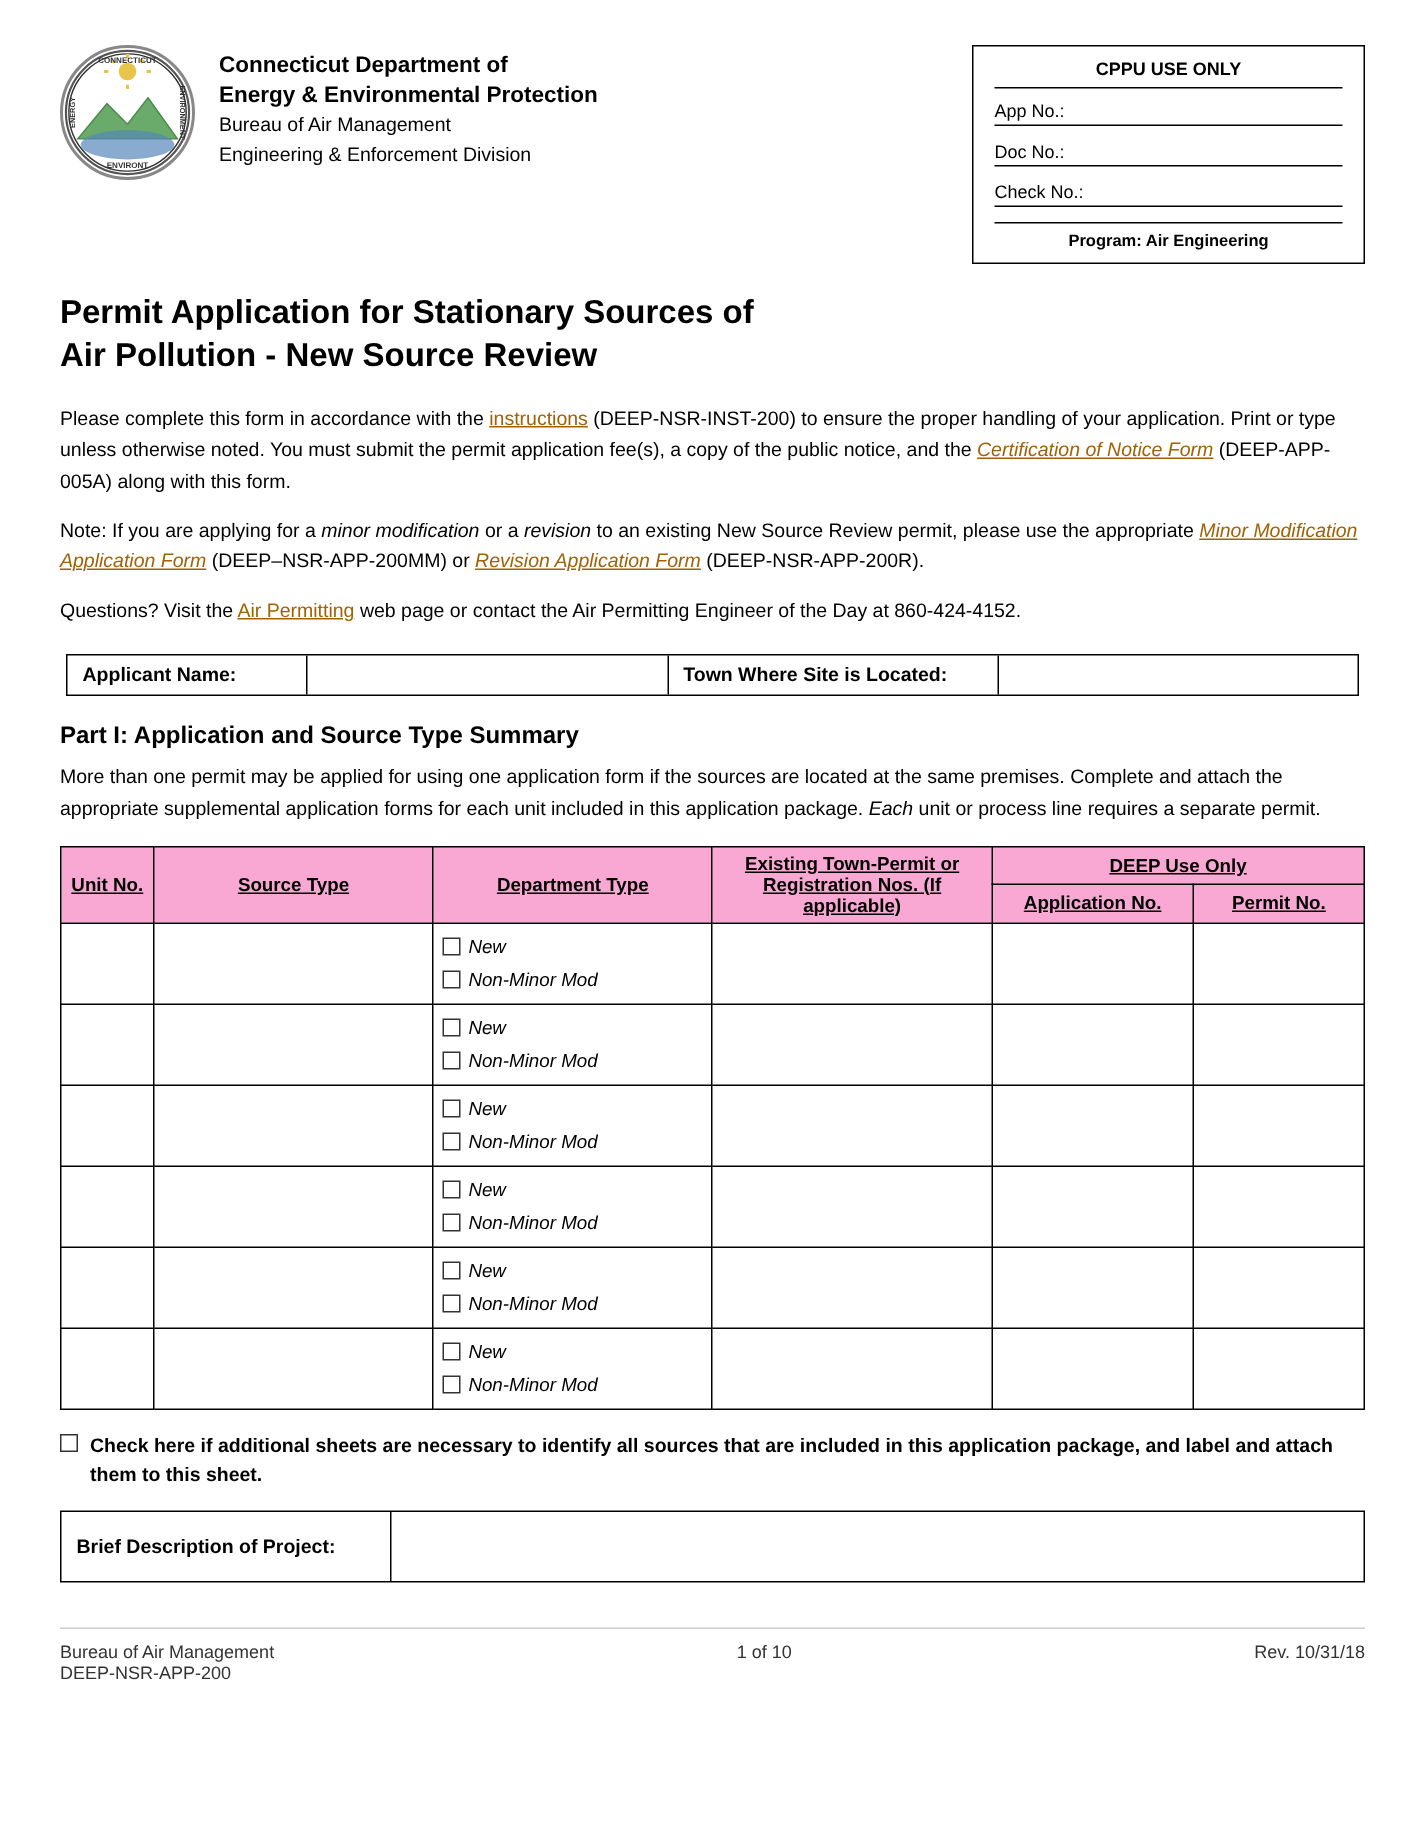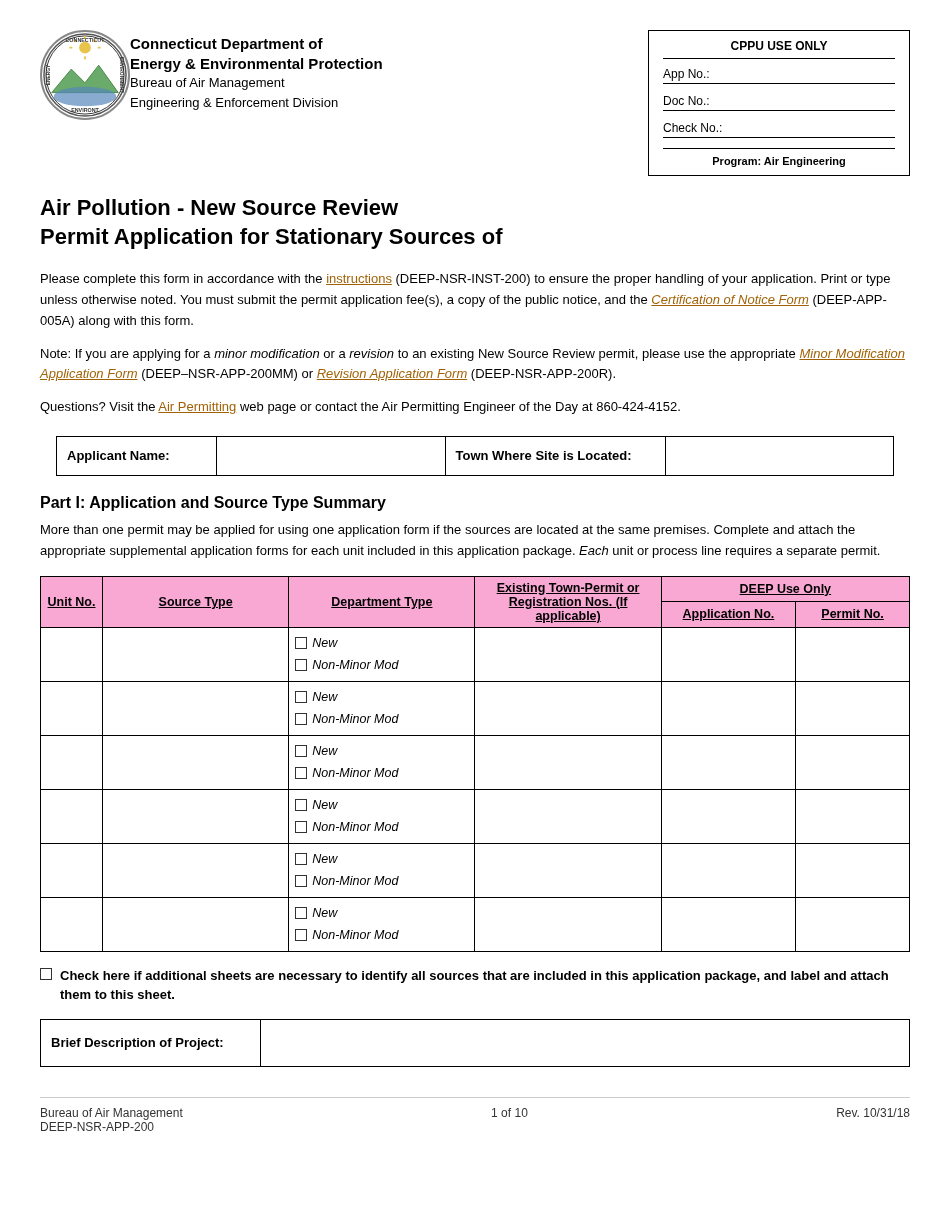--- a/index.html
+++ b/index.html
@@ -14,20 +14,21 @@
     }
     .header-section {
       display: flex;
       align-items: flex-start;
       justify-content: space-between;
       margin-bottom: 18px;
     }
     .header-left {
       display: flex;
       align-items: flex-start;
+      gap: 16px;
     }
     .logo-circle {
       width: 90px;
       height: 90px;
       border-radius: 50%;
       border: 2px solid #888;
       display: flex;
       align-items: center;
       justify-content: center;
       overflow: hidden;
@@ -91,22 +92,22 @@
     .intro-text a, .link {
       color: #a16207;
       text-decoration: underline;
     }
     .intro-text em {
       font-style: italic;
     }
     .applicant-row {
       display: flex;
       border: 1.5px solid #000;
-      margin: 18px 16px;
-      height: 40px;
+      margin: 18px 4px;
+      height: 28px;
     }
     .applicant-cell {
       display: flex;
       align-items: center;
       padding: 4px 10px;
       font-size: 13px;
     }
     .applicant-label {
       font-weight: bold;
       border-right: 1.5px solid #000;
@@ -273,22 +274,22 @@
   <div class="cppu-box">
     <div class="cppu-title">CPPU USE ONLY</div>
     <div class="cppu-field">App No.:</div>
     <div class="cppu-field">Doc No.:</div>
     <div class="cppu-field">Check No.:</div>
     <div class="cppu-program">Program:  Air Engineering</div>
   </div>
 </div>
 
 <div class="main-title">
+  <div>Permit Application for Stationary Sources of</div>
   <div>Air Pollution - New Source Review</div>
-  <div>Permit Application for Stationary Sources of</div>
 </div>
 
 <p class="intro-text">
   <span>Please complete this form in accordance with the </span><a class="link" href="#">instructions</a><span> (DEEP-NSR-INST-200) to ensure the proper handling of your application. Print or type unless otherwise noted. You must submit the permit application fee(s), a copy of the public notice, and the </span><a class="link" href="#"><em>Certification of Notice Form</em></a><span> (DEEP-APP-005A) along with this form.</span>
 </p>
 
 <p class="intro-text">
   <span>Note: If you are applying for a </span><em>minor modification</em><span> or a </span><em>revision</em><span> to an existing New Source Review permit, please use the appropriate </span><a class="link" href="#"><em>Minor Modification Application Form</em></a><span> (DEEP–NSR-APP-200MM) or </span><a class="link" href="#"><em>Revision Application Form</em></a><span> (DEEP-NSR-APP-200R).</span>
 </p>
 

